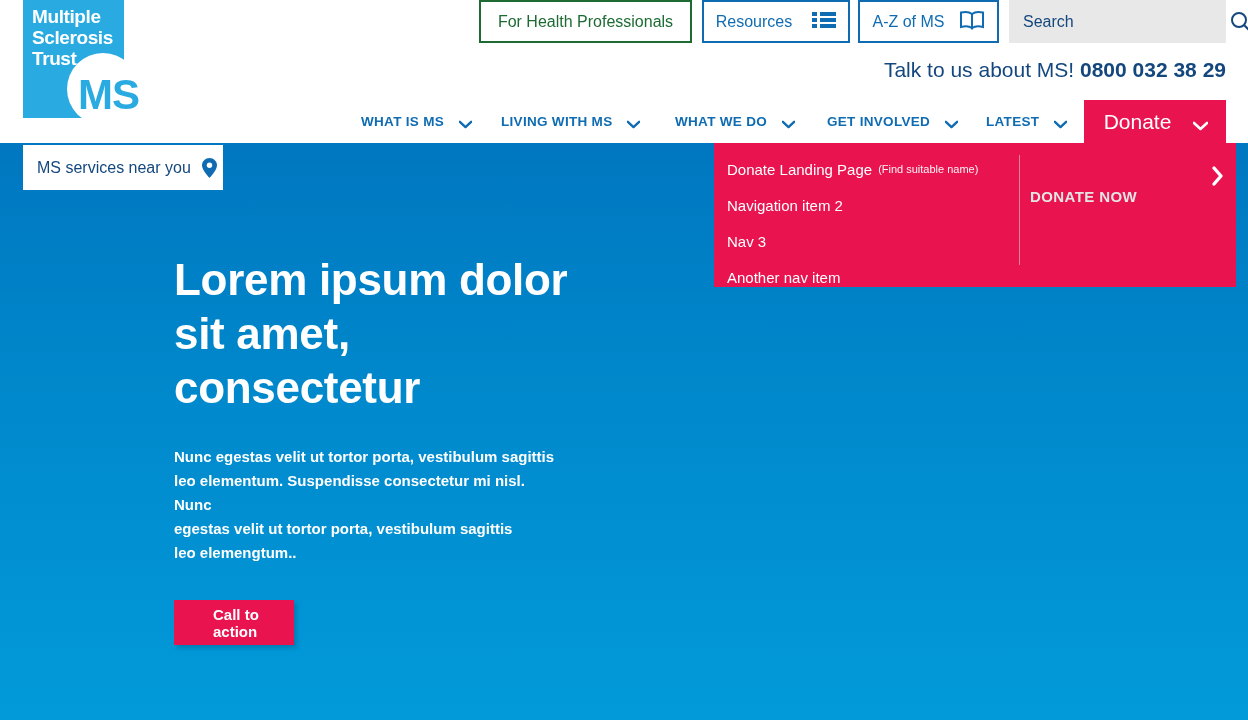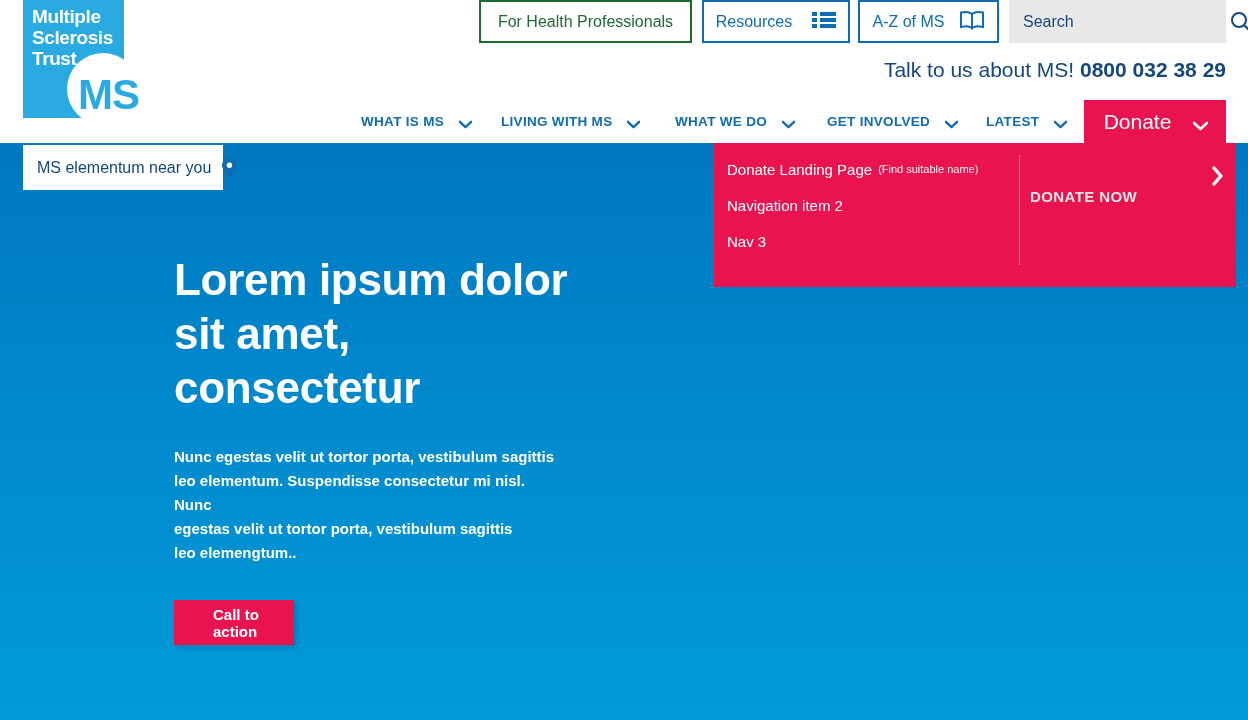--- a/index.html
+++ b/index.html
@@ -316,36 +316,39 @@
         <div class="dd-item">
           <span>Donate Landing Page</span>
           <span class="sub">(Find suitable name)</span>
         </div>
         <div class="dd-item">
           <span>Navigation item 2</span>
         </div>
         <div class="dd-item">
           <span>Nav 3</span>
         </div>
+        <div class="dd-item">
+          <span>Another nav item</span>
+        </div>
       </div>
     <div class="dd-divider"></div>
     <div class="dd-right">
       <div class="dd-cta">
         <span>DONATE NOW</span>
       </div>
       <span class="dd-cta-arrow">
         <svg width="14" height="22" viewBox="0 0 14 22">
           <path d="M3 3 L10 11 L3 19" fill="none" stroke="#ffffff" stroke-width="3.4" stroke-linecap="round" stroke-linejoin="round"></path>
         </svg>
       </span>
     </div>
   </div>
 
   <div class="services-pill">
-    <span class="lbl">MS elementum near you</span>
+    <span class="lbl">MS services near you</span>
     <span class="pin-icon">
       <svg width="17" height="22" viewBox="0 0 17 22">
         <path d="M8.5 1 C4.4 1 1 4.3 1 8.3 C1 13.5 8.5 21 8.5 21 C8.5 21 16 13.5 16 8.3 C16 4.3 12.6 1 8.5 1 Z" fill="#0f6cb2"></path>
         <circle cx="8.5" cy="8.2" r="2.7" fill="#ffffff"></circle>
       </svg>
     </span>
   </div>
 
   <div class="hero-content">
     <h1 class="hero-title">Lorem ipsum dolor

